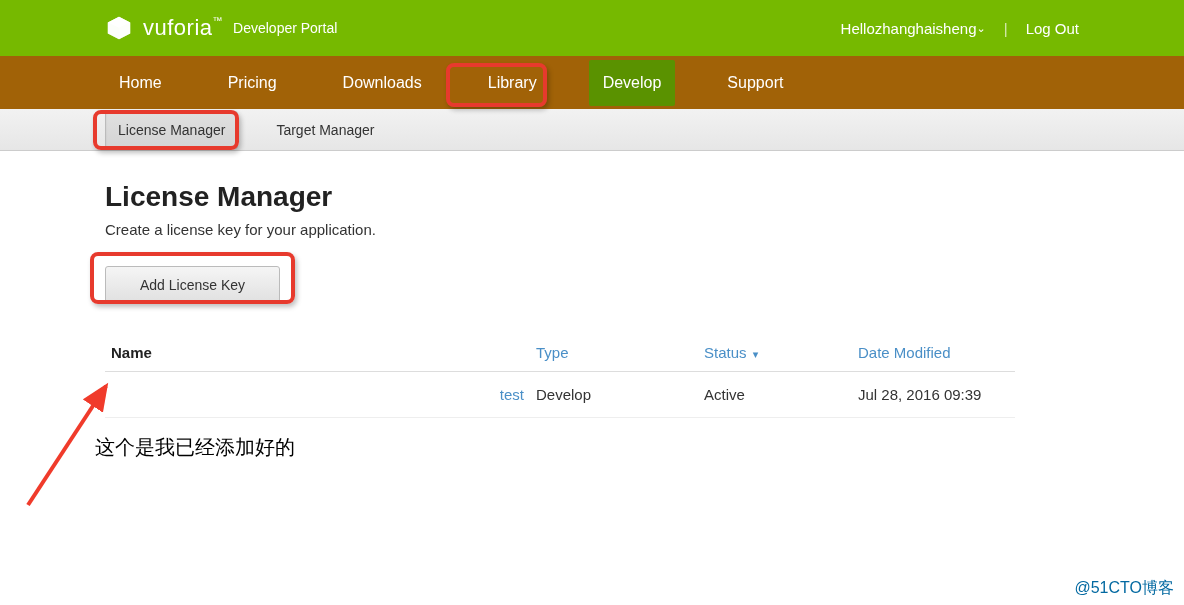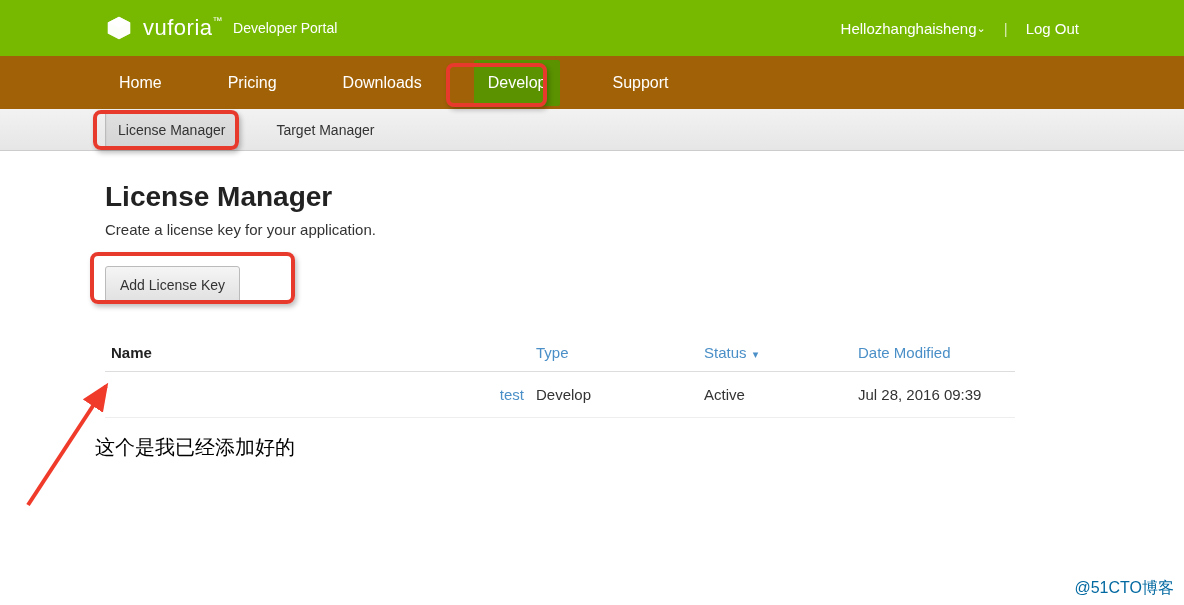--- a/index.html
+++ b/index.html
@@ -22,21 +22,21 @@
     .nav-item.active { background: #5a9200; border-radius: 2px; }
     
     .sub-nav { background: linear-gradient(#f2f2f2, #e6e6e6); height: 42px; display: flex; align-items: center; padding: 0 105px; gap: 26px; border-bottom: 1px solid #ccc; }
     .sub-nav-item { font-size: 14px; color: #333; cursor: pointer; padding: 10px 12px; }
     .sub-nav-item.active { background: linear-gradient(#e0e0e0, #d4d4d4); border: 1px solid #bbb; border-radius: 3px; box-shadow: inset 0 1px 2px rgba(0,0,0,0.1); }
     
     .content { padding: 30px 105px; }
     .page-title { font-size: 28px; font-weight: 600; color: #222; margin-bottom: 8px; }
     .page-desc { font-size: 15px; color: #333; margin-bottom: 28px; }
     
-    .add-btn { display: inline-block; padding: 10px 14px; background: linear-gradient(#f5f5f5, #e0e0e0); border: 1px solid #bbb; border-radius: 3px; font-size: 14px; color: #333; cursor: pointer; }
+    .add-btn { display: inline-block; padding: 10px 34px; background: linear-gradient(#f5f5f5, #e0e0e0); border: 1px solid #bbb; border-radius: 3px; font-size: 14px; color: #333; cursor: pointer; }
     
     .table { width: 910px; margin-top: 30px; border-collapse: collapse; }
     .table th { text-align: left; padding: 10px 6px; font-size: 15px; border-bottom: 1px solid #ddd; }
     .table th.sortable { color: #4a8fc7; font-weight: 500; cursor: pointer; }
     .table th.name-col { color: #222; font-weight: 600; }
     .table td { padding: 14px 6px; font-size: 15px; color: #333; border-bottom: 1px solid #eee; }
     .table td.link { color: #4a8fc7; cursor: pointer; text-align: right; }
     .sort-icon { font-size: 11px; margin-left: 2px; }
     
     .highlight-box { position: absolute; border: 4px solid #e73a2d; border-radius: 8px; box-shadow: 2px 3px 5px rgba(0,0,0,0.25); pointer-events: none; }
@@ -76,20 +76,21 @@
     </div>
     <span class="divider">|</span>
     <span class="logout">Log Out</span>
   </div>
 </div>
 
 <div class="nav">
   <span class="nav-item">Home</span>
   <span class="nav-item">Pricing</span>
   <span class="nav-item">Downloads</span>
+  <span class="nav-item">Library</span>
   <span class="nav-item active">Develop</span>
   <span class="nav-item">Support</span>
 </div>
 
 <div class="sub-nav">
   <span class="sub-nav-item active">License Manager</span>
   <span class="sub-nav-item">Target Manager</span>
 </div>
 
 <div class="content">

